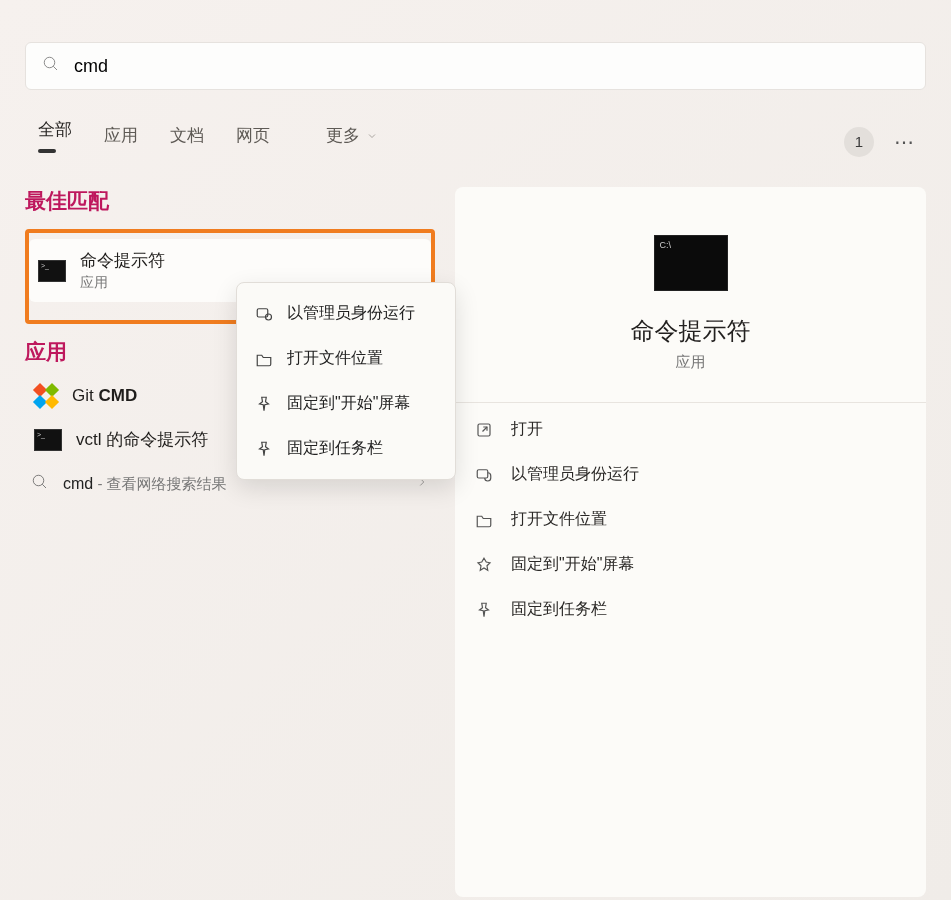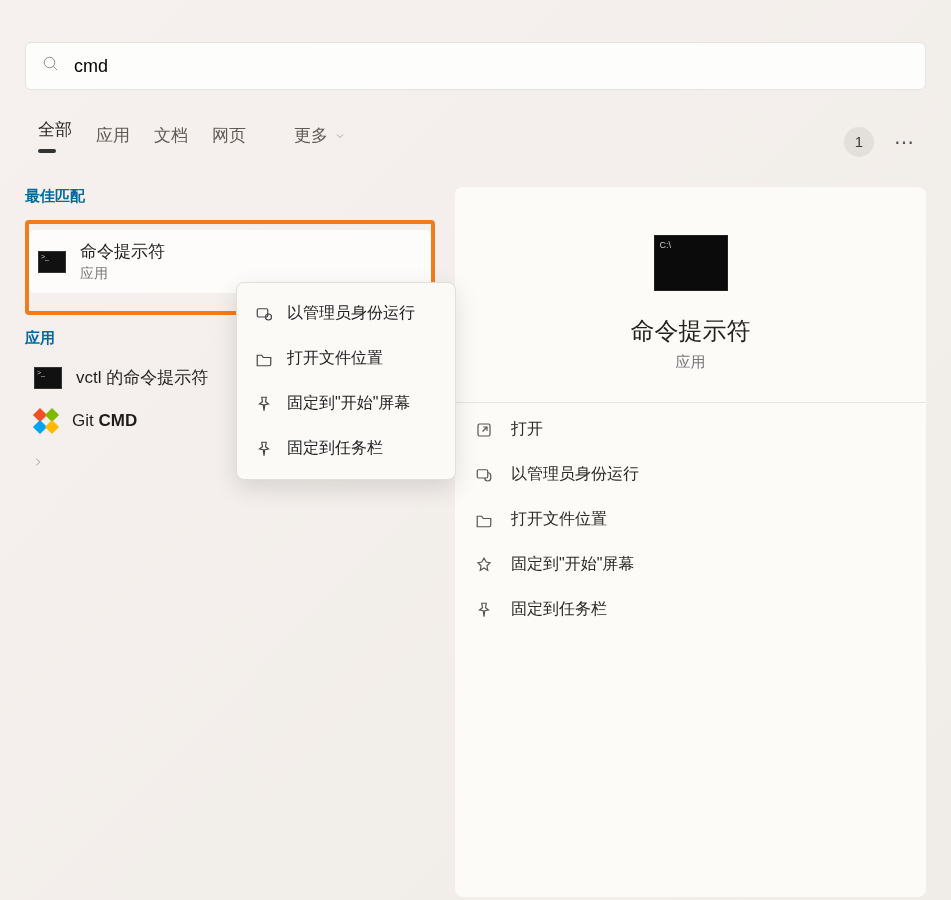--- a/index.html
+++ b/index.html
@@ -22,21 +22,21 @@
     padding: 0 16px;
     gap: 14px;
   }
   .searchbar svg { width: 18px; height: 18px; stroke: #666; fill: none; }
   .searchbar input {
     flex: 1; border: none; outline: none; font-size: 18px; background: transparent;
   }
   .tabs {
     display: flex; align-items: center;
     margin: 28px 25px 0 38px;
-    gap: 24px;
+    gap: 32px;
     position: relative;
     text-align: center;
   }
   .tab { font-size: 17px; color: #5e5a55; cursor: pointer; padding-bottom: 12px; }
   .tab.active { color: #272523; font-weight: 400; }
   .tab.active::after {
     content: ""; display: block; width: 18px; height: 4px; background: #333; border-radius: 2px; margin-top: 8px;
   }
   .tab.more { display: flex; align-items: center; gap: 6px; margin-left: 24px; }
   .tab.more svg { width: 12px; height: 12px; stroke: #5e5a55; fill: none; }
@@ -46,21 +46,21 @@
     background: #e3dfdb; color: #3a3a3a; font-size: 15px;
     display: flex; align-items: center; justify-content: center;
   }
   .more-dots { font-size: 20px; color: #555; letter-spacing: 2px; cursor: pointer; padding: 4px;}
   .content {
     display: flex; margin: 22px 25px 0 25px; gap: 20px;
     height: calc(100% - 190px);
   }
   .left-col { flex: 0 0 410px; }
   .right-col { flex: 1; background: #fcfbf8; border-radius: 8px; padding-top: 48px;}
-  .section-header { font-size: 15px; font-weight: 600; color: #0369a1; margin-bottom: 14px; }
+  .section-header { font-size: 21px; font-weight: 600; color: #be185d; margin-bottom: 14px; }
   .best-match-wrap { border: 4px solid #f07c1f; border-radius: 4px; margin-bottom: 8px; padding-bottom: 18px;}
   .result-item {
     display: flex; align-items: center; gap: 14px; padding: 10px 9px;
     border-radius: 6px; cursor: pointer;
   }
   .result-item.top { background: #fdfcfa; margin: 6px 0 0 0;}
   .app-icon-cmd {
     width: 28px; height: 22px; background: #111; border: 1px solid #333; position: relative;
   }
   .app-icon-cmd::before { content: ">_"; position: absolute; top: 1px; left: 2px; font-size: 7px; color: #ccc; }
@@ -152,42 +152,53 @@
         <div class="item-text">
           <div class="title">命令提示符</div>
           <div class="subtitle">应用</div>
         </div>
       </div>
     </div>
 
     <div class="section-header apps-header">应用</div>
 
     <div class="result-item">
-      <div class="app-icon-cmd"></div>
-      <div class="item-text">
-        <div class="title">vctl 的命令提示符</div>
-      </div>
-    </div>
-
-    <div class="result-item">
       <div class="app-icon-git">
         <span style="background:#f25022"></span>
           <span style="background:#7fba00"></span>
           <span style="background:#00a4ef"></span>
           <span style="background:#ffb900"></span>
       </div>
       <div class="item-text">
         <div class="title git-cmd">
           <span>Git </span><strong>CMD</strong>
         </div>
       </div>
     </div>
 
+    <div class="result-item">
+      <div class="app-icon-cmd"></div>
+      <div class="item-text">
+        <div class="title">vctl 的命令提示符</div>
+      </div>
+    </div>
+
 
     <div class="web-search">
+      <div class="web-left">
+        <span>
+          <svg viewBox="0 0 24 24">
+              <circle cx="10" cy="10" r="7"></circle>
+              <line x1="20" y1="20" x2="15" y2="15"></line>
+            </svg>
+        </span>
+        <span class="text">
+          <span>cmd</span><span class="desc"><span> - </span><span>查看网络搜索结果</span></span>
+        </span>
+      </div>
       <span class="chev-right">
         <svg viewBox="0 0 24 24">
             <polyline points="9 6 15 12 9 18"></polyline>
           </svg>
       </span>
     </div>
   </div>
 
   <div class="right-col">
     <div class="big-icon"></div>

